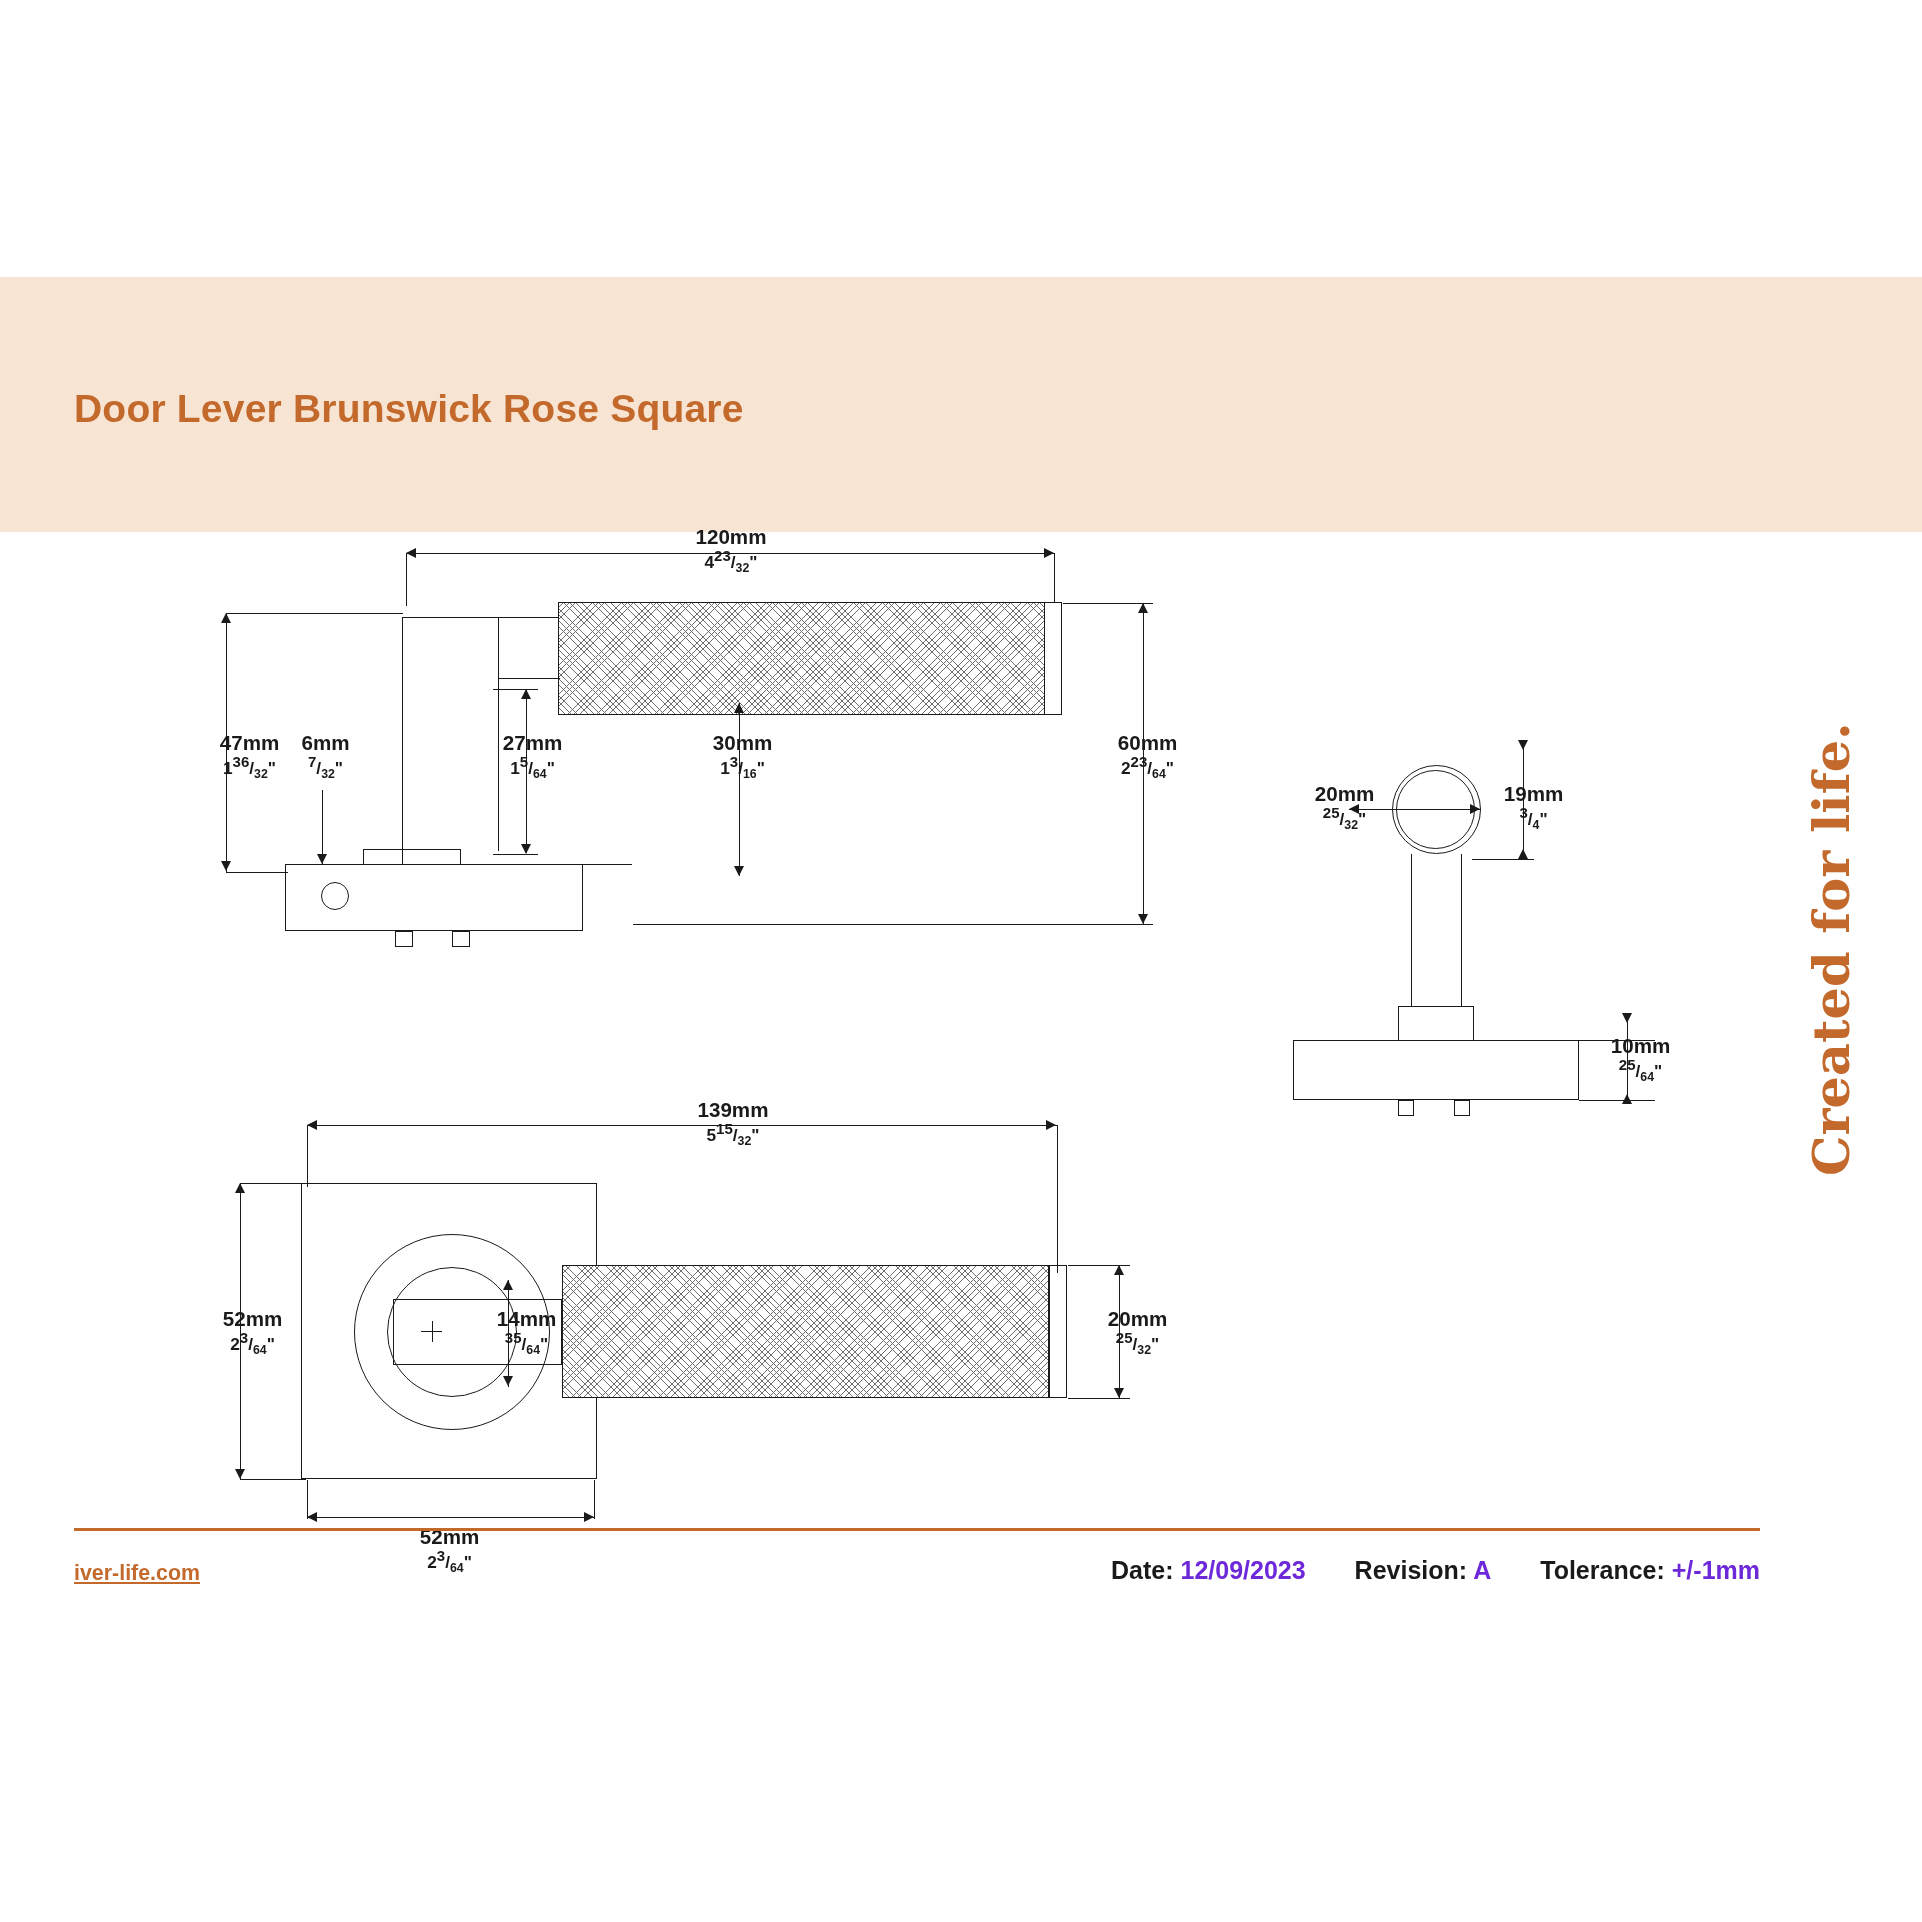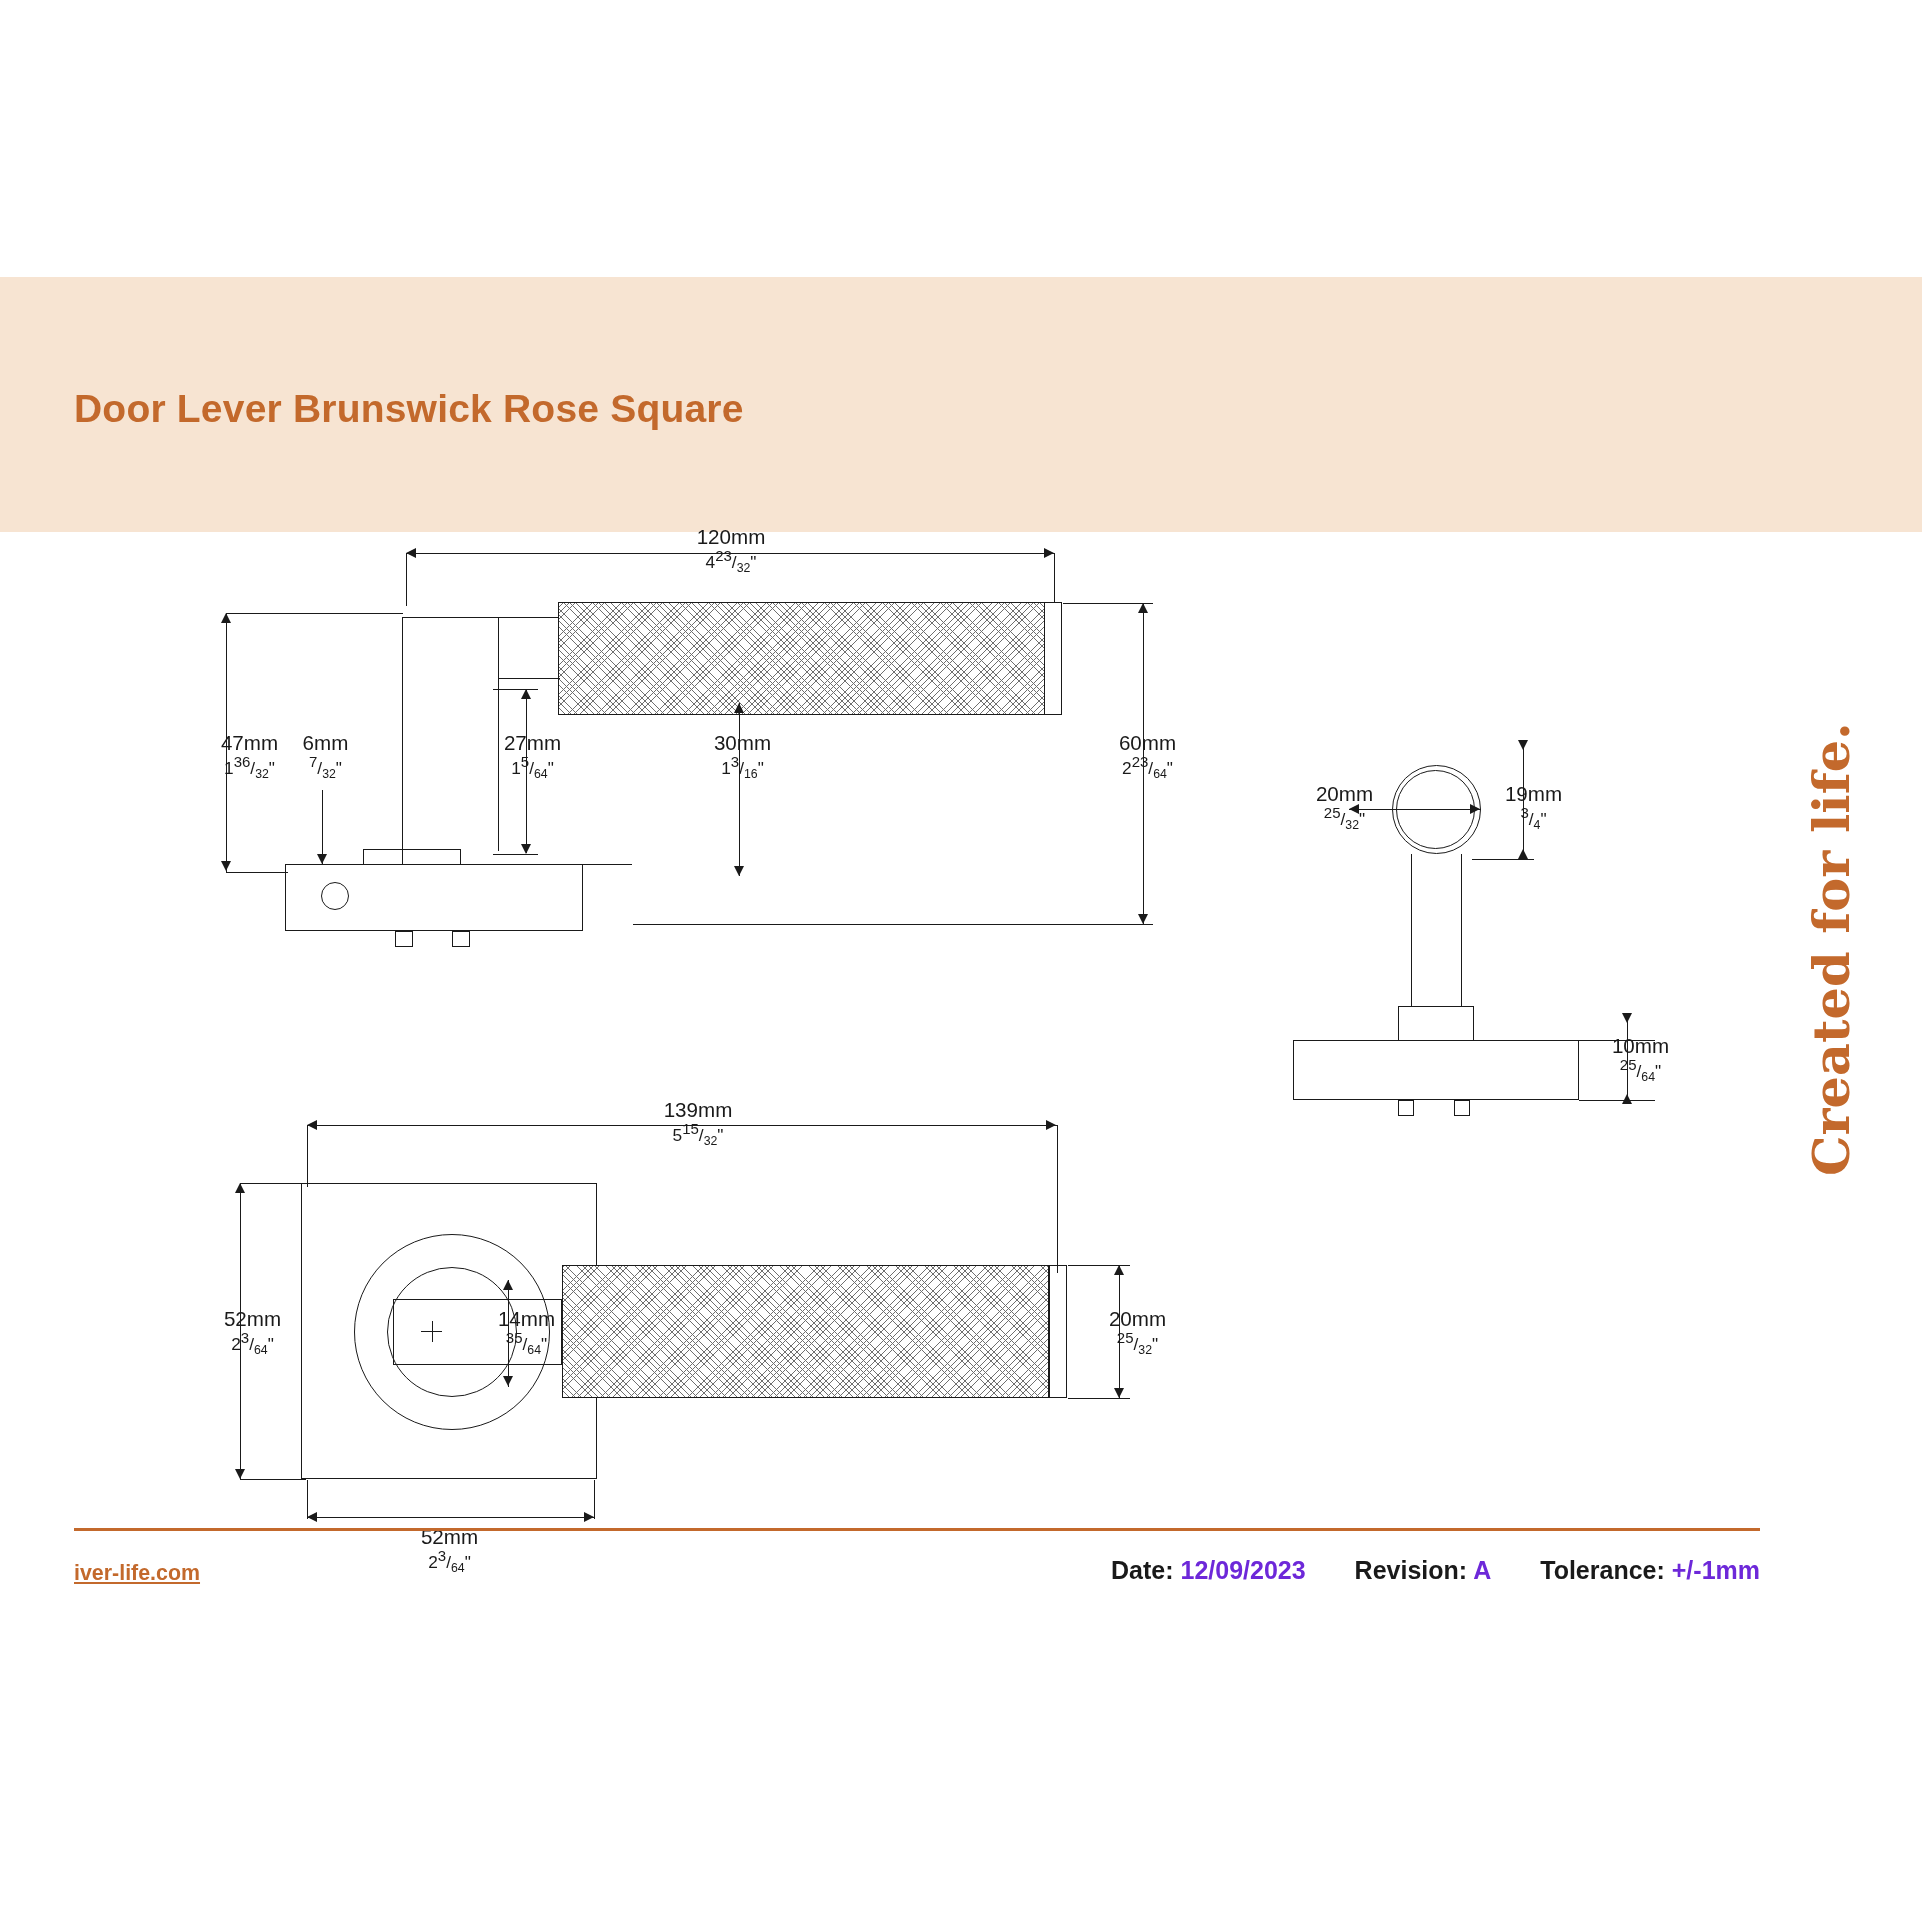--- a/index.html
+++ b/index.html
@@ -65,21 +65,21 @@
 
   .knurl{
     position:absolute;box-sizing:border-box;border:1.2px solid #1a1a1a;
     background-color:#ffffff;
     background-image:
       repeating-linear-gradient(45deg, #6f6f6f 0 0.5px, rgba(0,0,0,0) 0.5px 4.1px),
       repeating-linear-gradient(-45deg, #6f6f6f 0 0.5px, rgba(0,0,0,0) 0.5px 4.1px);
   }
 
   
-  .dim{position:absolute;text-align:center;color:#1a1a1a;font-weight:normal;line-height:1.05;}
+  .dim{position:absolute;text-align:center;color:#1a1a1a;font-weight:bold;line-height:1.05;}
   .dim .mm{font-size:20.6px;display:block;}
   .dim .in{font-size:17.3px;display:block;}
   .dim .in .num{font-size:15px;vertical-align:super;}
   .dim .in .den{font-size:12.3px;vertical-align:sub;}
 
   .arrowL,.arrowR,.arrowU,.arrowD{position:absolute;width:0;height:0;}
   .arrowL{border-top:5px solid transparent;border-bottom:5px solid transparent;border-right:10.7px solid #1a1a1a;}
   .arrowR{border-top:5px solid transparent;border-bottom:5px solid transparent;border-left:10.7px solid #1a1a1a;}
   .arrowU{border-left:5px solid transparent;border-right:5px solid transparent;border-bottom:10.7px solid #1a1a1a;}
   .arrowD{border-left:5px solid transparent;border-right:5px solid transparent;border-top:10.7px solid #1a1a1a;}
@@ -230,21 +230,21 @@
     <div class="rect" style="left:1049px;top:1265px;width:18px;height:133px;"></div>
 
     <div class="ln h1" style="left:421px;top:1331px;width:21.4px;"></div>
     <div class="ln v1" style="left:432px;top:1321px;height:21.4px;"></div>
 
     <div class="ln h1" style="left:307px;top:1125px;width:750px;"></div>
     <div class="arrowL" style="left:307px;top:1120px;"></div>
     <div class="arrowR" style="left:1046px;top:1120px;"></div>
     <div class="ln v1" style="left:307px;top:1125px;height:62px;"></div>
     <div class="ln v1" style="left:1057px;top:1125px;height:148px;"></div>
-    <div class="dim" style="left:628px;top:1099px;width:140px;">
+    <div class="dim" style="left:663px;top:1099px;width:140px;">
       <span class="mm">139mm</span>
       <span class="in"><span>5</span><span class="num">15</span>/<span class="den">32</span>"</span>
     </div>
 
     <div class="ln v1" style="left:240px;top:1183px;height:296px;"></div>
     <div class="arrowU" style="left:235px;top:1183px;"></div>
     <div class="arrowD" style="left:235px;top:1469px;"></div>
     <div class="ln h1" style="left:240px;top:1183px;width:66px;"></div>
     <div class="ln h1" style="left:240px;top:1479px;width:66px;"></div>
     <div class="dim" style="left:199px;top:1308px;width:107px;">

